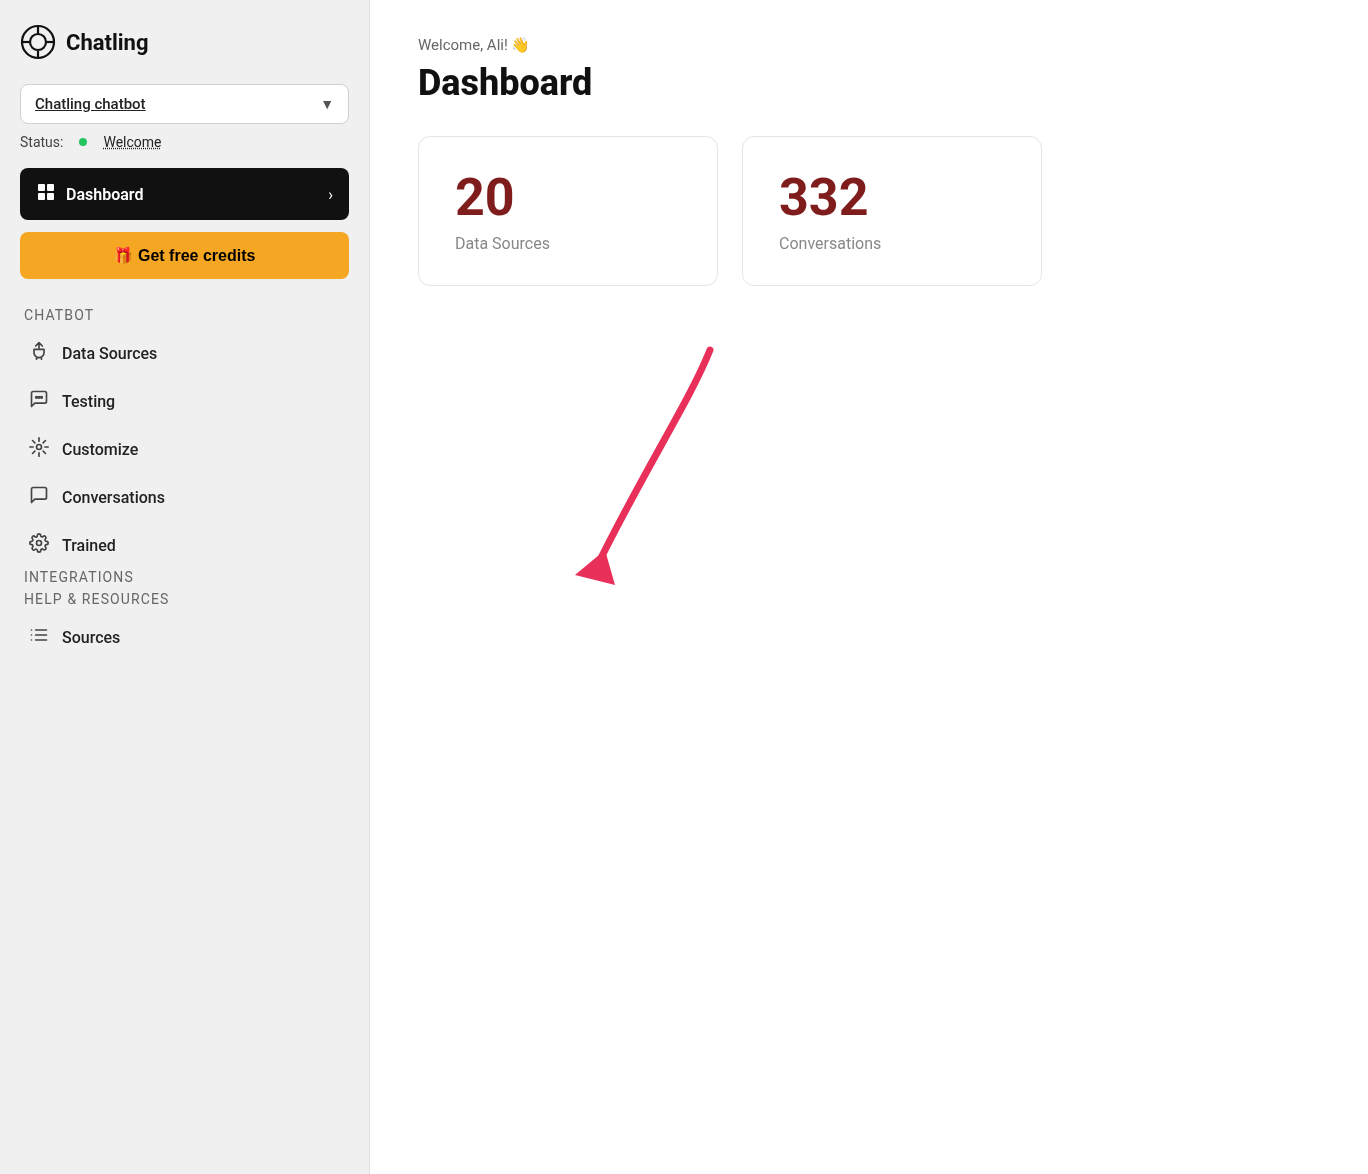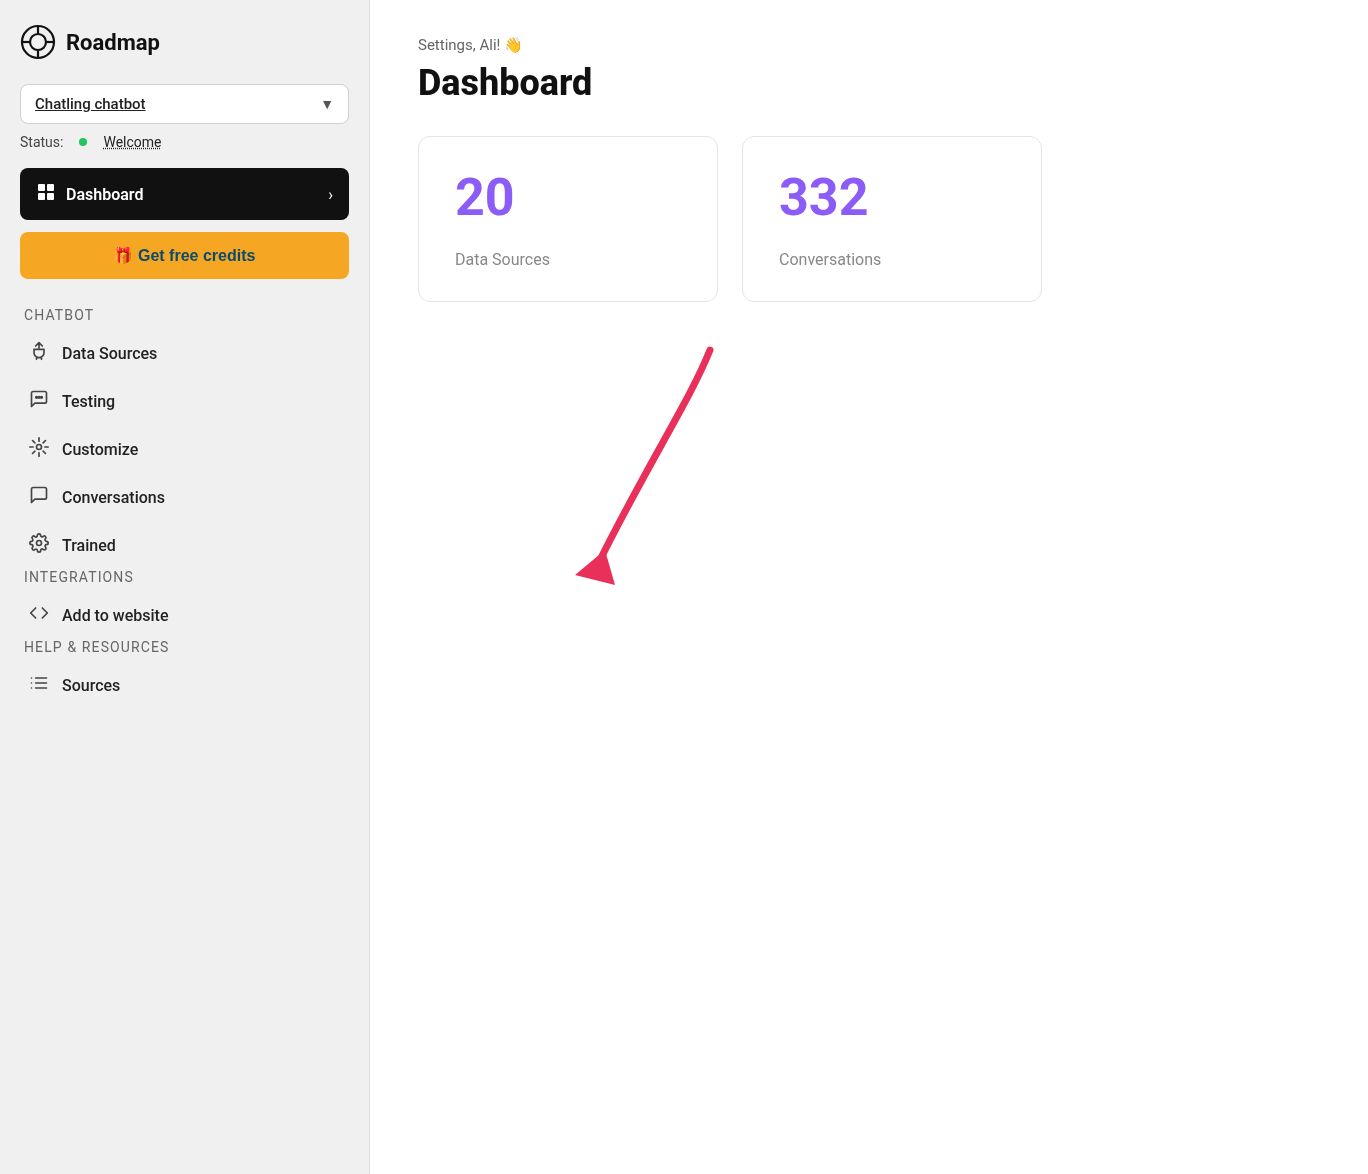--- a/index.html
+++ b/index.html
@@ -114,21 +114,21 @@
       font-size: 18px;
     }
 
     .dashboard-nav-arrow {
       font-size: 16px;
       color: #fff;
     }
 
     .free-credits-btn {
       background: #f5a623;
-      color: #0c4a6e;
+      color: #000000;
       border: none;
       border-radius: 8px;
       padding: 14px 20px;
       font-size: 16px;
       font-weight: 600;
       cursor: pointer;
       display: flex;
       align-items: center;
       justify-content: center;
       gap: 8px;
@@ -198,23 +198,23 @@
       background: #fff;
       border: 1px solid #e5e5e5;
       border-radius: 12px;
       padding: 32px 36px;
       min-width: 300px;
     }
 
     .stat-number {
       font-size: 52px;
       font-weight: 700;
-      color: #8b5cf6;
+      color: #7f1d1d;
       line-height: 1.1;
-      margin-bottom: 24px;
+      margin-bottom: 8px;
     }
 
     .stat-label {
       font-size: 16px;
       color: #888;
     }
 
     
     .arrow-container {
       position: absolute;
@@ -235,21 +235,21 @@
 
   <div class="logo-area">
     <svg class="logo-icon" viewBox="0 0 36 36" fill="none" xmlns="http://www.w3.org/2000/svg">
       <circle cx="18" cy="18" r="16" stroke="#111" stroke-width="2.2" fill="none"></circle>
       <circle cx="18" cy="18" r="8" stroke="#111" stroke-width="2.2" fill="none"></circle>
       <line x1="18" y1="2" x2="18" y2="10" stroke="#111" stroke-width="2.2"></line>
       <line x1="18" y1="26" x2="18" y2="34" stroke="#111" stroke-width="2.2"></line>
       <line x1="2" y1="18" x2="10" y2="18" stroke="#111" stroke-width="2.2"></line>
       <line x1="26" y1="18" x2="34" y2="18" stroke="#111" stroke-width="2.2"></line>
     </svg>
-    <span class="logo-text">Roadmap</span>
+    <span class="logo-text">Chatling</span>
   </div>
 
   <div class="chatbot-selector">
     <span class="chatbot-selector-name">Chatling chatbot</span>
     <span class="chevron-down">▼</span>
   </div>
 
   <div class="status-row">
     <span>Status:</span>
     <span class="status-dot"></span>
@@ -320,29 +320,20 @@
       <svg width="20" height="20" viewBox="0 0 24 24" fill="none" stroke="#444" stroke-width="2" stroke-linecap="round" stroke-linejoin="round">
         <circle cx="12" cy="12" r="3"></circle>
         <path d="M19.4 15a1.65 1.65 0 00.33 1.82l.06.06a2 2 0 010 2.83 2 2 0 01-2.83 0l-.06-.06a1.65 1.65 0 00-1.82-.33 1.65 1.65 0 00-1 1.51V21a2 2 0 01-4 0v-.09A1.65 1.65 0 009 19.4a1.65 1.65 0 00-1.82.33l-.06.06a2 2 0 01-2.83-2.83l.06-.06A1.65 1.65 0 004.68 15a1.65 1.65 0 00-1.51-1H3a2 2 0 010-4h.09A1.65 1.65 0 004.6 9a1.65 1.65 0 00-.33-1.82l-.06-.06a2 2 0 012.83-2.83l.06.06A1.65 1.65 0 009 4.68a1.65 1.65 0 001-1.51V3a2 2 0 014 0v.09a1.65 1.65 0 001 1.51 1.65 1.65 0 001.82-.33l.06-.06a2 2 0 012.83 2.83l-.06.06A1.65 1.65 0 0019.4 9a1.65 1.65 0 001.51 1H21a2 2 0 010 4h-.09a1.65 1.65 0 00-1.51 1z"></path>
       </svg>
     </span>
     <span>Trained</span>
   </div>
 
   <div class="section-label">INTEGRATIONS</div>
 
-  <div class="nav-item">
-    <span class="nav-icon">
-      <svg width="20" height="20" viewBox="0 0 24 24" fill="none" stroke="#444" stroke-width="2" stroke-linecap="round" stroke-linejoin="round">
-        <polyline points="16 18 22 12 16 6"></polyline>
-        <polyline points="8 6 2 12 8 18"></polyline>
-      </svg>
-    </span>
-    <span>Add to website</span>
-  </div>
 
   <div class="section-label">HELP &amp; RESOURCES</div>
 
   <div class="nav-item">
     <span class="nav-icon">
       <svg width="20" height="20" viewBox="0 0 24 24" fill="none" stroke="#444" stroke-width="2" stroke-linecap="round" stroke-linejoin="round">
         <line x1="8" y1="6" x2="21" y2="6"></line>
         <line x1="8" y1="12" x2="21" y2="12"></line>
         <line x1="8" y1="18" x2="21" y2="18"></line>
         <line x1="3" y1="6" x2="3.01" y2="6"></line>
@@ -350,21 +341,21 @@
         <line x1="3" y1="18" x2="3.01" y2="18"></line>
       </svg>
     </span>
     <span>Sources</span>
   </div>
 
 </aside>
 
 <main class="main">
 
-  <p class="welcome-text">Settings, Ali! 👋</p>
+  <p class="welcome-text">Welcome, Ali! 👋</p>
   <h1 class="page-title">Dashboard</h1>
 
   <div class="stats-grid">
     <div class="stat-card">
       <div class="stat-number">20</div>
       <div class="stat-label">Data Sources</div>
     </div>
     <div class="stat-card">
       <div class="stat-number">332</div>
       <div class="stat-label">Conversations</div>

